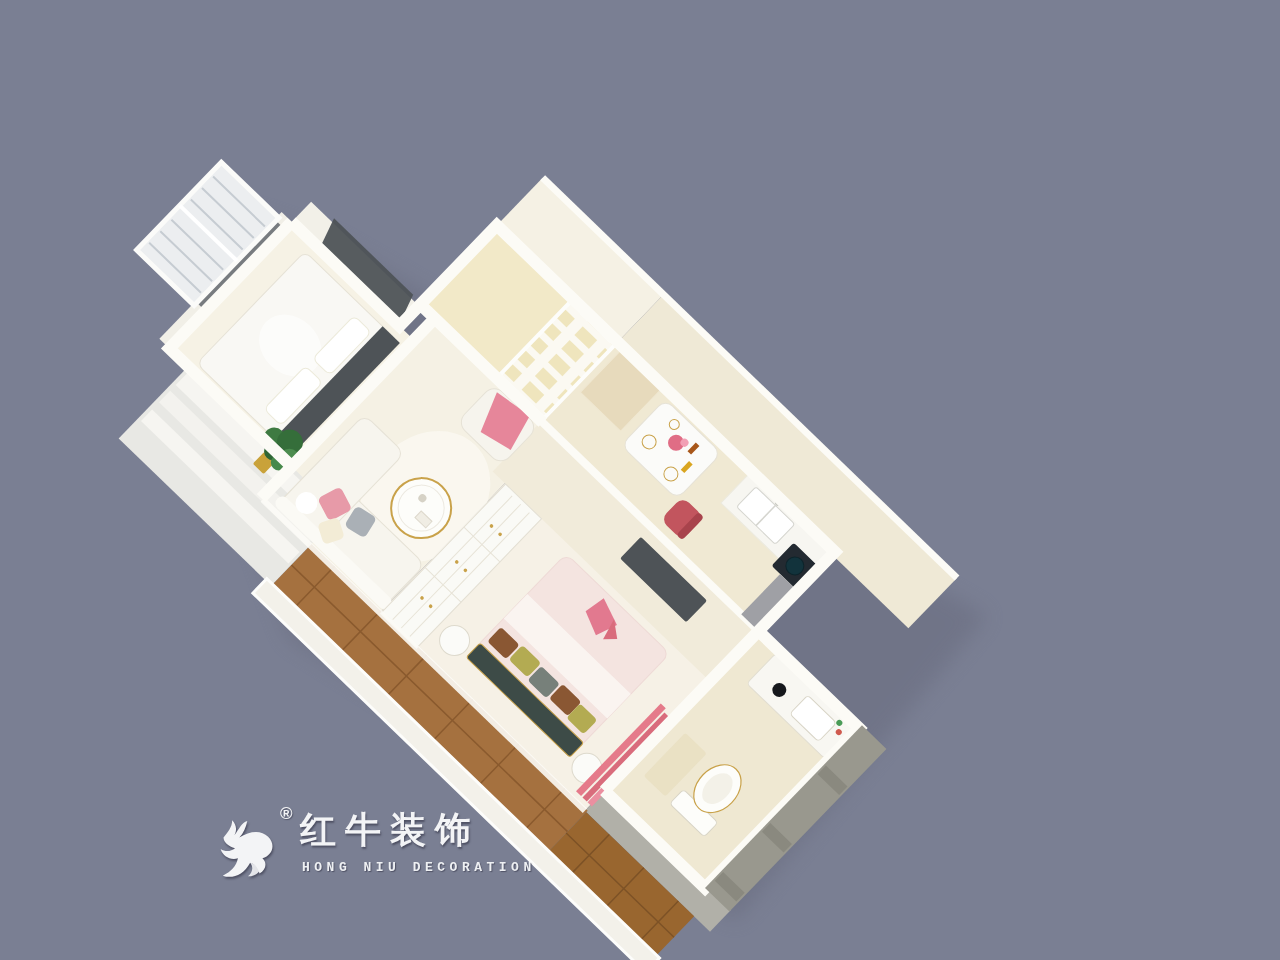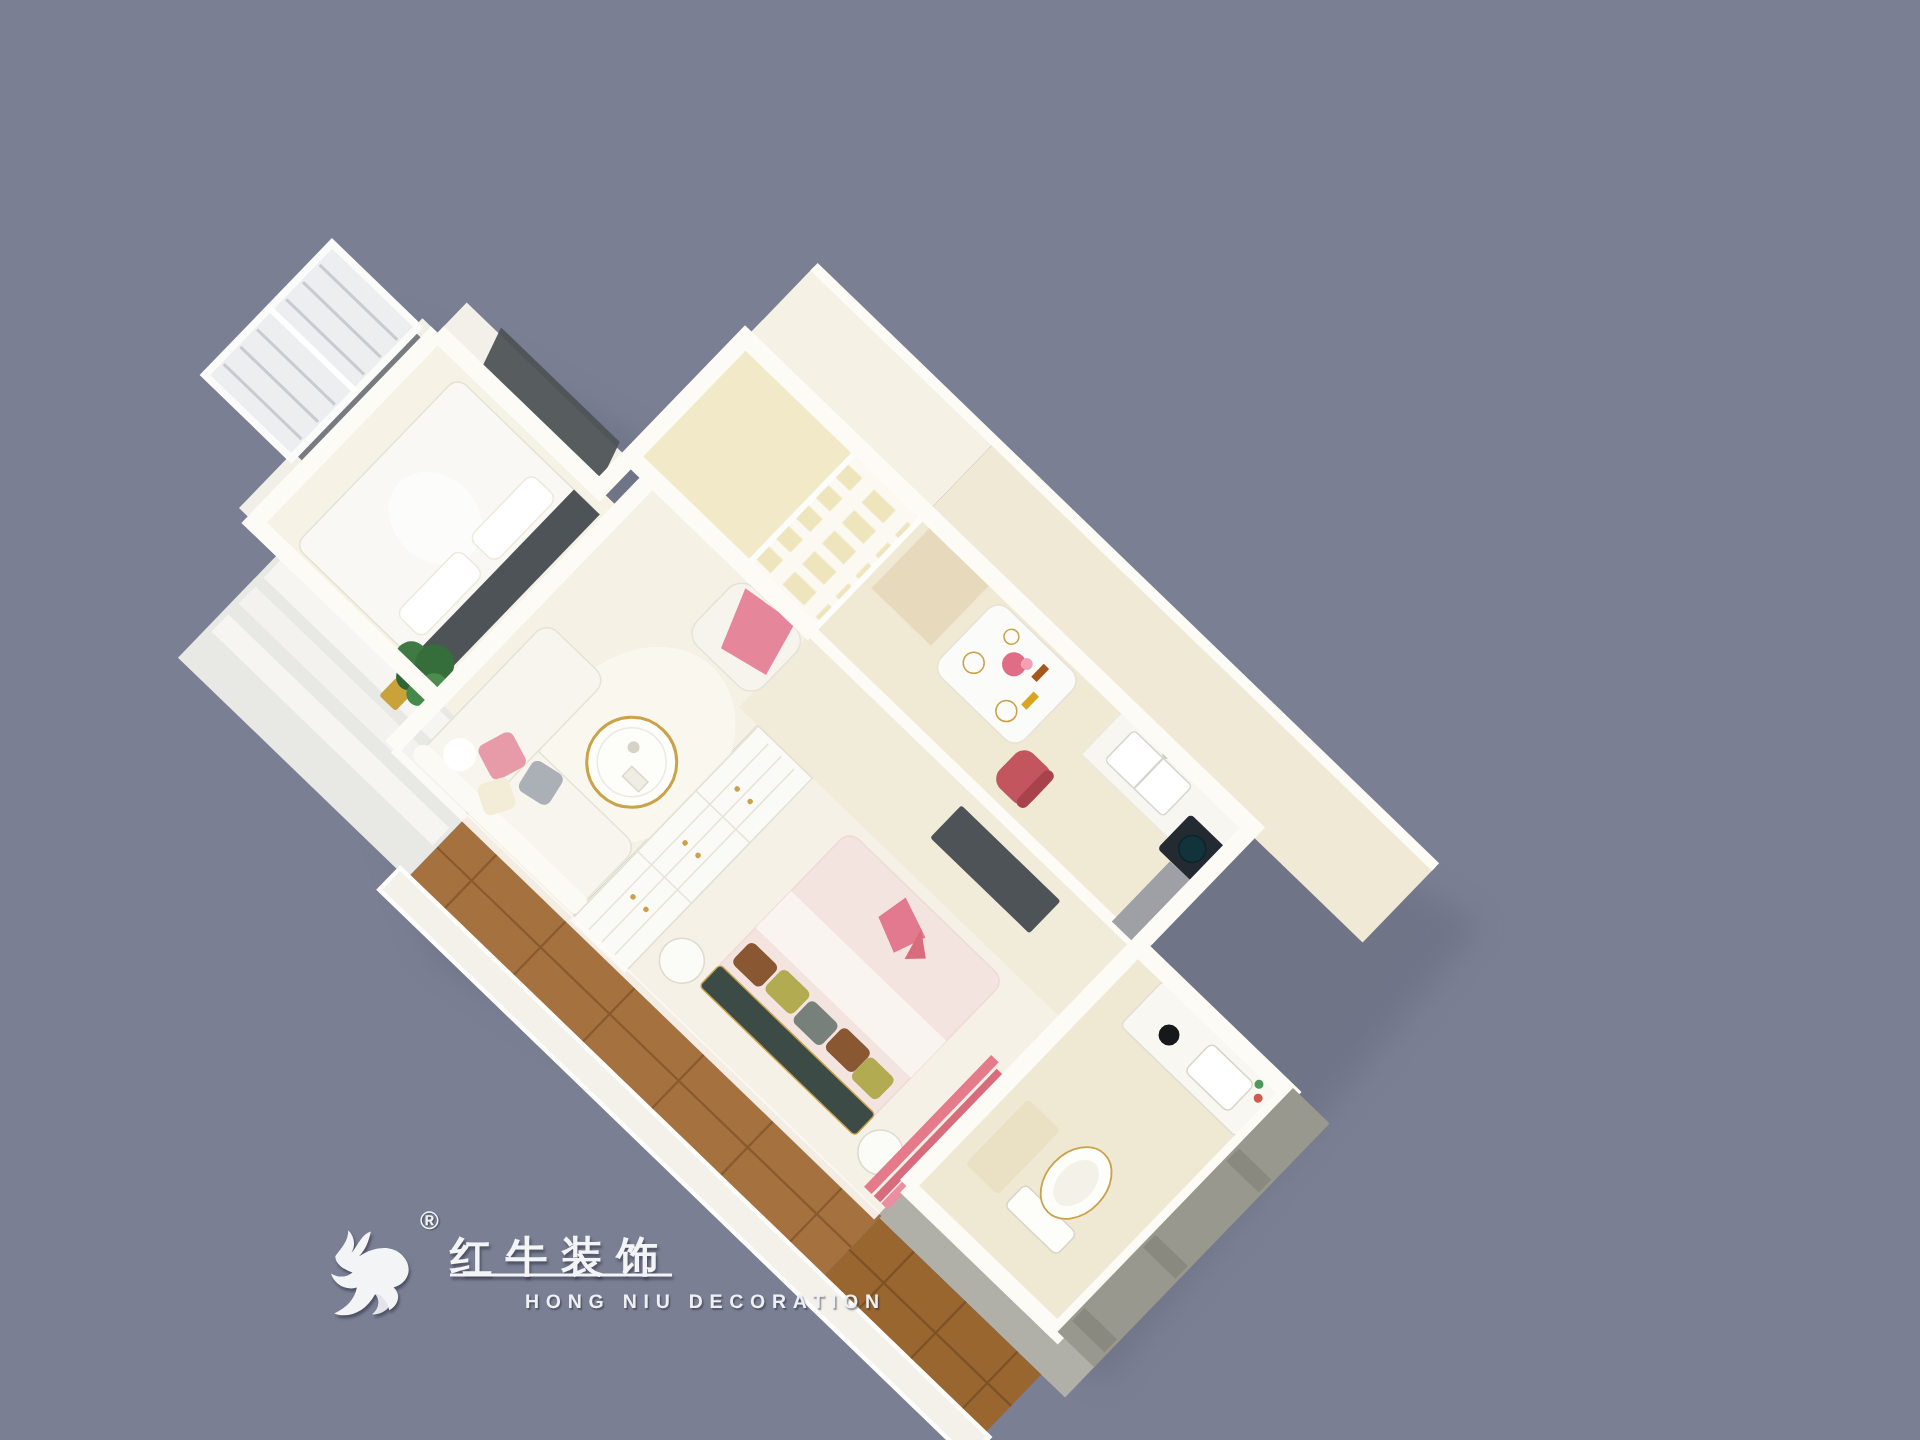--- a/index.html
+++ b/index.html
@@ -25,24 +25,24 @@
   .f-bench{fill:var(--teal-bench);}
   .f-olive{fill:var(--olive);}
   .f-brown{fill:var(--brown);}
   .f-pgray{fill:var(--pillow-gray);}
   .furn{stroke:#e6e2d6;stroke-width:1;}
 
   
   #brand{position:absolute;left:204px;top:798px;width:300px;height:100px;color:#f3f4f6;}
   #bull{position:absolute;left:8px;top:14px;width:72px;height:74px;filter:drop-shadow(1px 2px 1px rgba(40,40,58,.55));}
   #regmark{position:absolute;left:76px;top:6px;font-size:17px;font-weight:bold;text-shadow:1px 1px 1px rgba(40,40,58,.5);}
-  #brand-cn{position:absolute;left:96px;top:21px;font-size:28px;font-weight:bold;letter-spacing:9px;white-space:nowrap;
-            text-shadow:1px 2px 2px rgba(40,40,58,.55);text-decoration:underline;}
-  #brand-en{position:absolute;left:98px;top:62px;font-family:Liberation Sans, sans-serif;font-size:13px;font-weight:bold;
-            letter-spacing:4.5px;white-space:nowrap;color:#eef0f3;text-shadow:1px 1px 1px rgba(40,40,58,.5);margin-left:48px;}
+  #brand-cn{position:absolute;left:96px;top:8px;font-size:36px;font-weight:bold;letter-spacing:9px;white-space:nowrap;
+            text-shadow:1px 2px 2px rgba(40,40,58,.55);}
+  #brand-en{position:absolute;left:98px;top:62px;font-family:Liberation Mono, monospace;font-size:13px;font-weight:bold;
+            letter-spacing:4.5px;white-space:nowrap;color:#eef0f3;text-shadow:1px 1px 1px rgba(40,40,58,.5);}
 </style>
 </head>
 <body>
 
 <div id="stage">
 
   <svg id="scene" width="1280" height="960" viewBox="0 0 1280 960">
     <defs>
       <filter id="soft" x="-20%" y="-20%" width="140%" height="140%">
           <feGaussianBlur stdDeviation="10"></feGaussianBlur>

